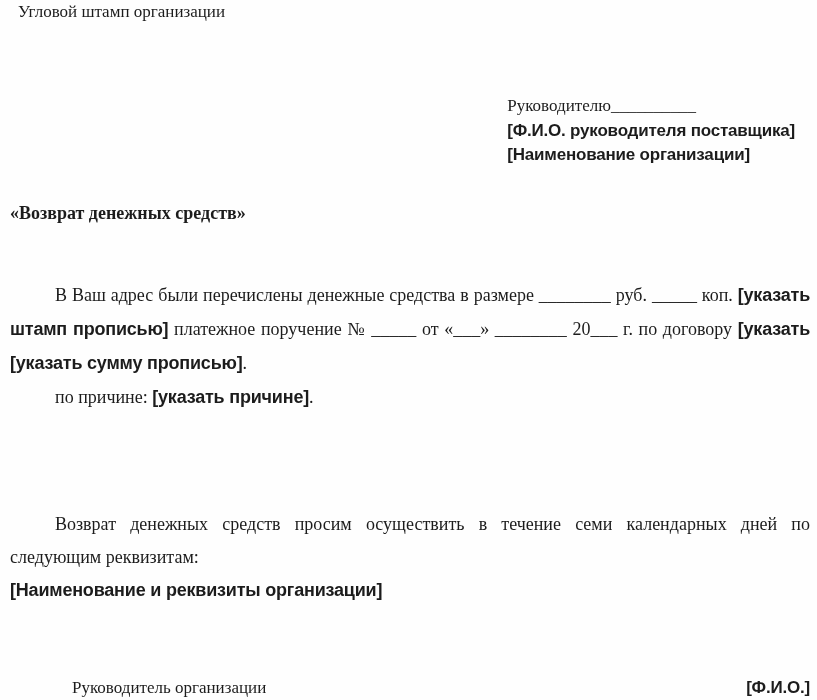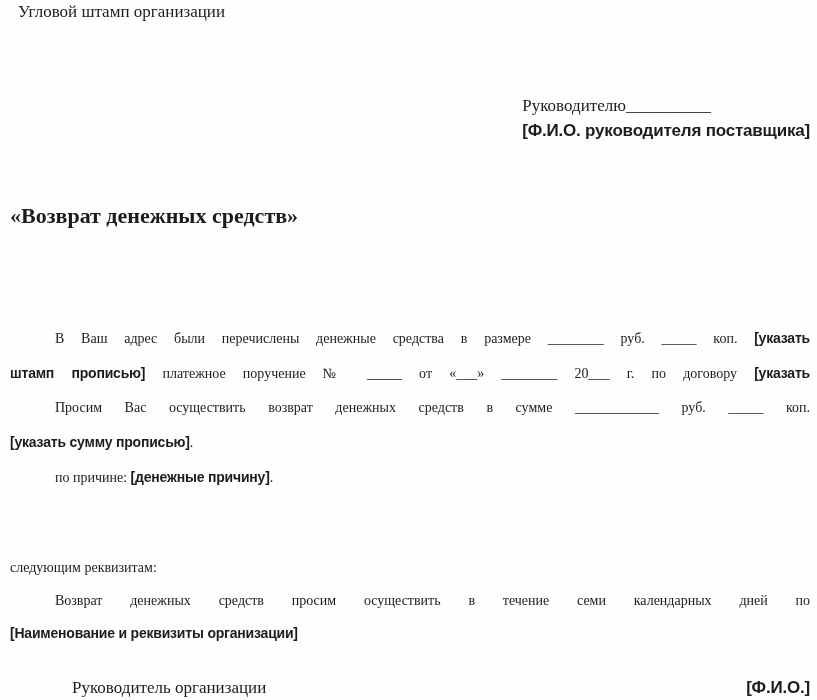--- a/index.html
+++ b/index.html
@@ -18,38 +18,37 @@
   .header-left {
     position: absolute;
     top: 1px; left: 10px;
     font-size: 17px;
     line-height: 21px;
     text-align: left;
     margin-left: 8px;
   }
   .addressee {
     position: absolute;
-    top: 94px; right: 7px;
+    top: 94px; right: 22px;
     font-size: 17px;
     line-height: 24.5px;
     text-align: right;
   }
   .subject {
     position: absolute;
     top: 203px; left: 10px;
-    font-size: 22px;
+    font-size: 18px;
     font-weight: 700;
     font-family: "Liberation Serif", "DejaVu Serif", serif;
   }
   .body-block {
     position: absolute;
     left: 10px;
     width: 800px;
-    font-size: 14px;
-    margin-top: 43px;
+    font-size: 18px;
   }
   .body-1 { top: 278px; line-height: 34px; }
   .body-2 { top: 508px; line-height: 33px; }
   .line { text-align: left; }
   .line.justify { text-align: justify; text-align-last: justify; }
   .line.indent { text-indent: 45px; }
   .signature {
     position: absolute;
     top: 677px; left: 10px;
     width: 800px;
@@ -67,35 +66,35 @@
 
 <div class="page">
 
   <div class="header-left">
       <div class="line"><span class="serif">Угловой штамп организации</span></div>
     </div>
 
   <div class="addressee">
       <div class="line"><span class="serif">Руководителю__________</span></div>
       <div class="line"><span class="bold-sans">[Ф.И.О. руководителя поставщика]</span></div>
+      <div class="line"><span class="bold-sans">[Наименование организации]</span></div>
     </div>
 
   <div class="subject">«Возврат денежных средств»</div>
 
   <div class="body-block body-1">
       <div class="line indent justify"><span class="serif">В Ваш адрес были перечислены денежные средства в размере ________ руб. _____ коп. </span><span class="bold-sans">[указать</span></div>
       <div class="line justify"><span class="bold-sans">штамп прописью]</span><span class="serif"> платежное поручение № _____ от «___» ________ 20___ г. по договору </span><span class="bold-sans">[указать</span></div>
-      <div class="line indent justify"><span class="serif">Просим Вас осуществить возврат денежных средств в сумме ____________ руб. _____ коп.</span></div>
       <div class="line"><span class="bold-sans">[указать сумму прописью]</span><span class="serif">.</span></div>
-      <div class="line indent"><span class="serif">по причине: </span><span class="bold-sans">[денежные причину]</span><span class="serif">.</span></div>
+      <div class="line indent"><span class="serif">по причине: </span><span class="bold-sans">[указать причине]</span><span class="serif">.</span></div>
     </div>
 
   <div class="body-block body-2">
+      <div class="line indent justify"><span class="serif">Возврат денежных средств просим осуществить в течение семи календарных дней по</span></div>
       <div class="line"><span class="serif">следующим реквизитам:</span></div>
-      <div class="line indent justify"><span class="serif">Возврат денежных средств просим осуществить в течение семи календарных дней по</span></div>
       <div class="line"><span class="bold-sans">[Наименование и реквизиты организации]</span></div>
     </div>
 
   <div class="signature">
     <span class="serif">Руководитель организации</span>
     <span class="bold-sans">[Ф.И.О.]</span>
   </div>
 
 </div>
 

